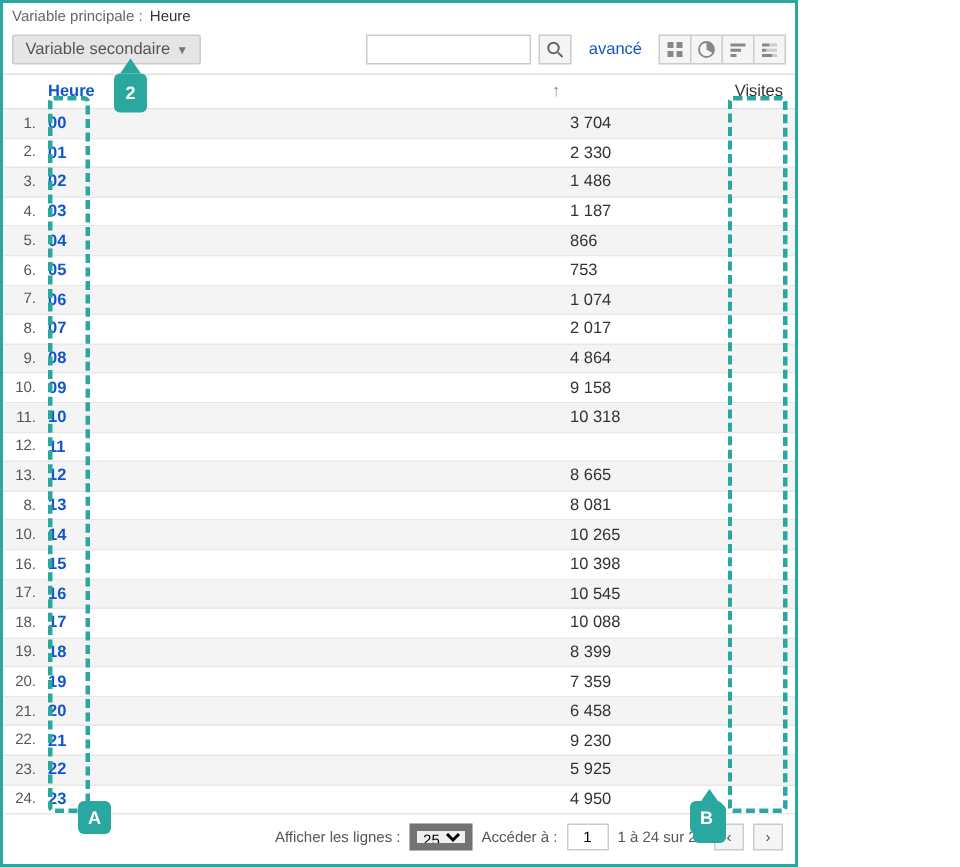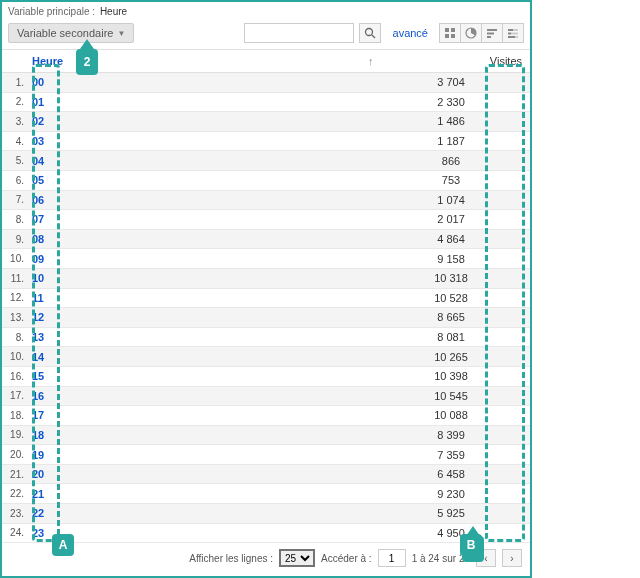--- a/index.html
+++ b/index.html
@@ -22,23 +22,23 @@
 .header-row .col-idx { width: 26px; }
 .header-row .col-hour { flex: 1; padding: 5px 4px; display: flex; align-items: center; gap: 6px; }
 .header-row .col-visits { width: 150px; padding: 5px 8px; text-align: right; position: relative; }
 .sort-arrow { position: absolute; left: -12px; top: 5px; color: #888; }
 .rows { }
 .row { display: flex; align-items: center; border-bottom: 1px solid #e8e8e8; height: 19.6px; font-size: 11px; }
 .row:nth-child(odd) { background: #f4f4f4; }
 .row:nth-child(even) { background: #fff; }
 .col-idx { width: 26px; text-align: right; color: #555; padding-right: 4px; font-size: 10px; }
 .col-hour { flex: 1; padding-left: 4px; color: #1155cc; font-weight: bold; }
-.col-visits { width: 150px; text-align: center; padding-right: 8px; color: #333; }
+.col-visits { width: 150px; text-align: left; padding-right: 8px; color: #333; }
 .pager { display: flex; align-items: center; justify-content: flex-end; gap: 6px; padding: 6px 8px; font-size: 10px; color: #555; }
-.pager select { font-size: 10px; height: 18px; border: 2px solid #737373; }
+.pager select { font-size: 10px; height: 18px; border: 5px solid #737373; }
 .pager input { width: 28px; height: 18px; border: 1px solid #ccc; text-align: center; font-size: 10px; }
 .pager .nav-btn { border: 1px solid #ccc; background: #f5f5f5; width: 20px; height: 18px; display: flex; align-items: center; justify-content: center; cursor: pointer; }
 
 .callout-box { position: absolute; border: 3px dashed #2aa8a0; border-radius: 4px; pointer-events: none; }
 .callout-a { left: 30px; top: 62px; width: 28px; height: 478px; }
 .callout-b { right: 5px; top: 62px; width: 40px; height: 478px; }
 .arrow-badge { position: absolute; background: #2aa8a0; color: #fff; font-weight: bold; font-size: 12px; width: 22px; height: 26px; border-radius: 4px; display: flex; align-items: center; justify-content: center; }
 .arrow-badge::before { content: ""; position: absolute; top: -10px; left: 4px; border-left: 7px solid transparent; border-right: 7px solid transparent; border-bottom: 10px solid #2aa8a0; }
 .badge-2 { left: 74px; top: 47px; }
 .badge-1 { left: 460px; top: 534px; }
@@ -168,21 +168,20 @@
         <div class="col-visits">9 158</div>
       </div>
       <div class="row">
         <div class="col-idx">11.</div>
         <div class="col-hour">10</div>
         <div class="col-visits">10 318</div>
       </div>
       <div class="row">
         <div class="col-idx">12.</div>
         <div class="col-hour">11</div>
-        <div class="col-visits">10 528</div>
       </div>
       <div class="row">
         <div class="col-idx">13.</div>
         <div class="col-hour">12</div>
         <div class="col-visits">8 665</div>
       </div>
       <div class="row">
         <div class="col-idx">8.</div>
         <div class="col-hour">13</div>
         <div class="col-visits">8 081</div>

